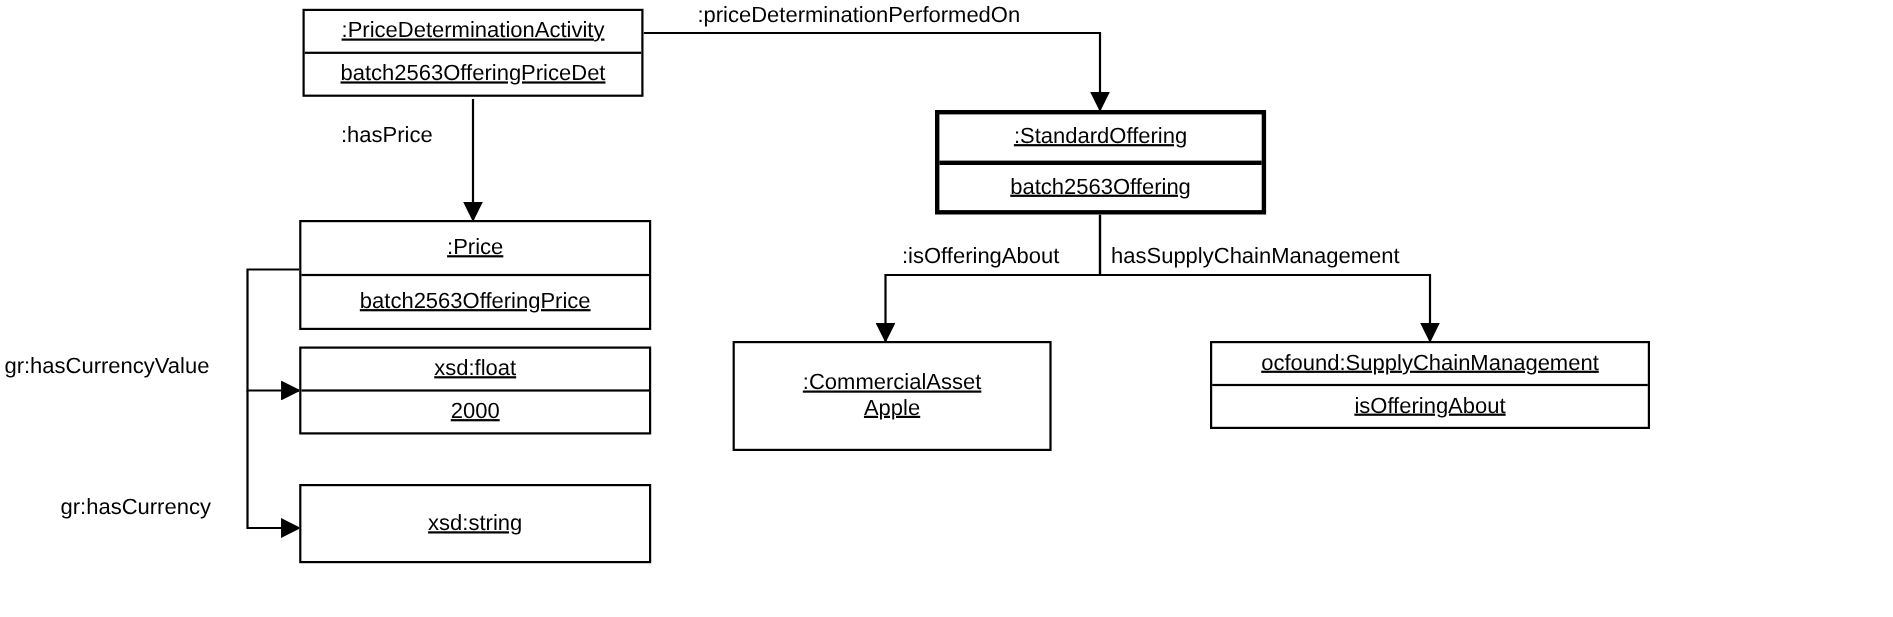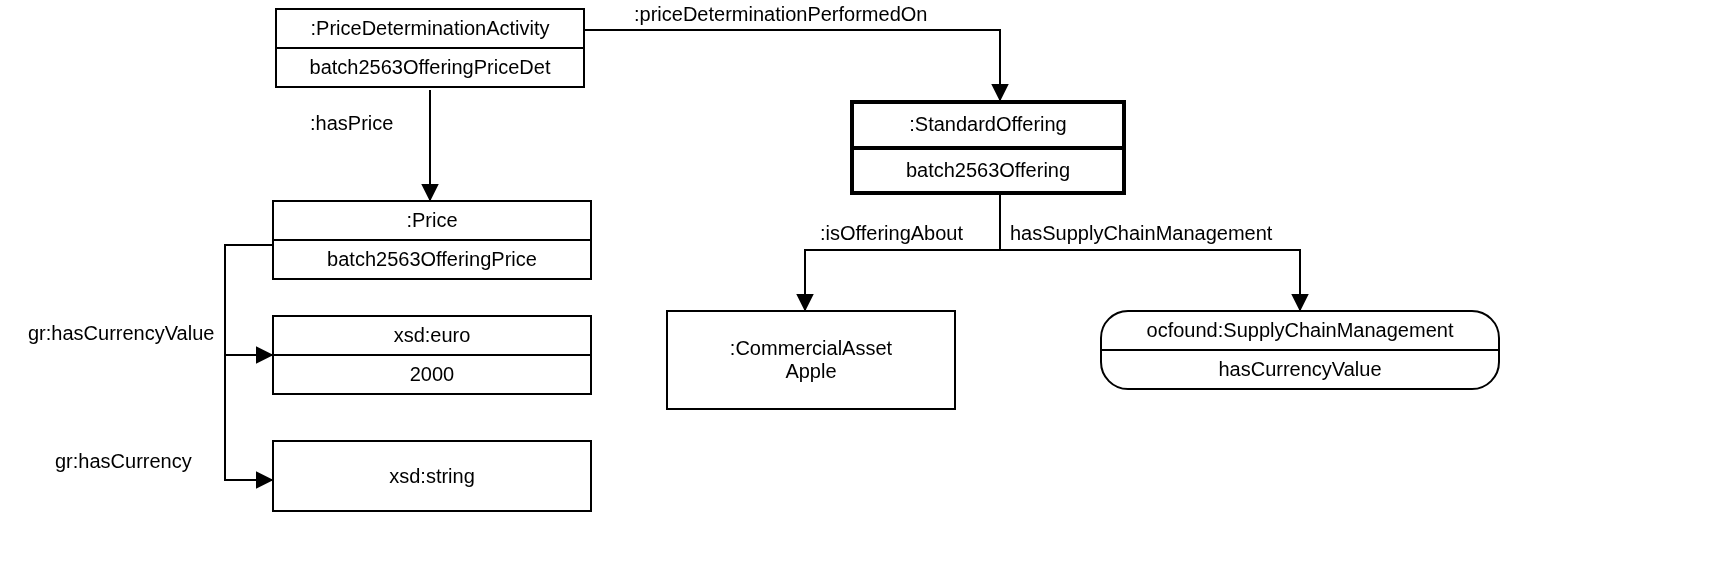--- a/index.html
+++ b/index.html
@@ -30,20 +30,21 @@
   }
   .node .row {
     flex: 1;
     display: flex;
     align-items: center;
     justify-content: center;
     text-align: center;
     padding: 4px 12px;
     white-space: pre-line;
     line-height: 1.15;
+    text-decoration: underline;
   }
   .node .row + .row {
     border-top: 2px solid #000;
   }
   .node.bold .row + .row {
     border-top: 4px solid #000;
   }
   .edge-label {
     position: absolute;
     white-space: nowrap;
@@ -82,51 +83,51 @@
   </svg>
 
   <div class="edge-label" style="left:310px; top:112px;">:hasPrice</div>
 
   <div class="edge-label" style="left:620px; top:3px;margin-left:14px;">:priceDeterminationPerformedOn</div>
 
   <div class="edge-label" style="left:820px; top:222px;text-align:right;">:isOfferingAbout</div>
 
   <div class="edge-label" style="left:1010px; top:222px;">hasSupplyChainManagement</div>
 
-  <div class="edge-label" style="left:28px; top:322px;text-align:right;">gr:hasCurrencyValue</div>
+  <div class="edge-label" style="left:4px; top:322px;text-align:right;">gr:hasCurrencyValue</div>
 
   <div class="edge-label" style="left:55px; top:450px;">gr:hasCurrency</div>
 
   <div class="node" style="left:275px; top:8px; width:310px; height:80px;">
     <div class="row">:PriceDeterminationActivity</div>
     <div class="row">batch2563OfferingPriceDet</div>
   </div>
 
-  <div class="node bold" style="left:850px; top:100px; width:276px; height:95px;">
+  <div class="node bold" style="left:850px; top:100px; width:301px; height:95px;">
     <div class="row">:StandardOffering</div>
     <div class="row">batch2563Offering</div>
   </div>
 
-  <div class="node" style="left:272px; top:200px; width:320px; height:80px;">
+  <div class="node" style="left:272px; top:200px; width:320px; height:100px;">
     <div class="row">:Price</div>
     <div class="row">batch2563OfferingPrice</div>
   </div>
 
   <div class="node" style="left:272px; top:315px; width:320px; height:80px;">
-    <div class="row">xsd:euro</div>
+    <div class="row">xsd:float</div>
     <div class="row">2000</div>
   </div>
 
   <div class="node" style="left:272px; top:440px; width:320px; height:72px;">
     <div class="row">xsd:string</div>
   </div>
 
   <div class="node" style="left:666px; top:310px; width:290px; height:100px;">
     <div class="row" style="flex:1.4">:CommercialAsset
 Apple</div>
   </div>
 
-  <div class="node" style="left:1100px; top:310px; width:400px; height:80px;border-radius:28px;">
+  <div class="node" style="left:1100px; top:310px; width:400px; height:80px;">
     <div class="row">ocfound:SupplyChainManagement</div>
-    <div class="row">hasCurrencyValue</div>
+    <div class="row">isOfferingAbout</div>
   </div>
 
 </div>
 
 </body></html>

